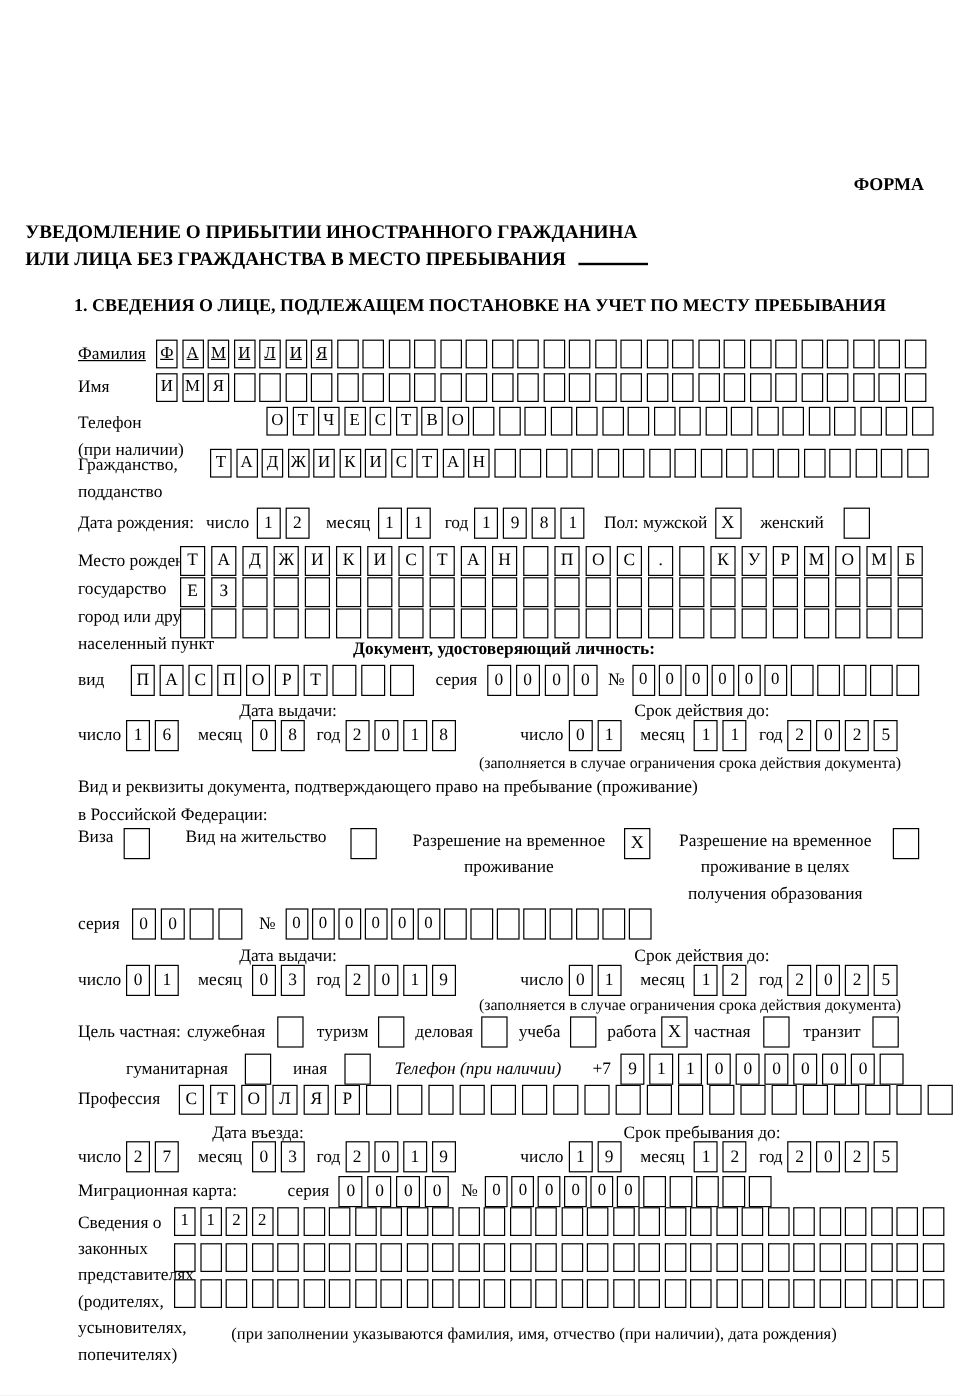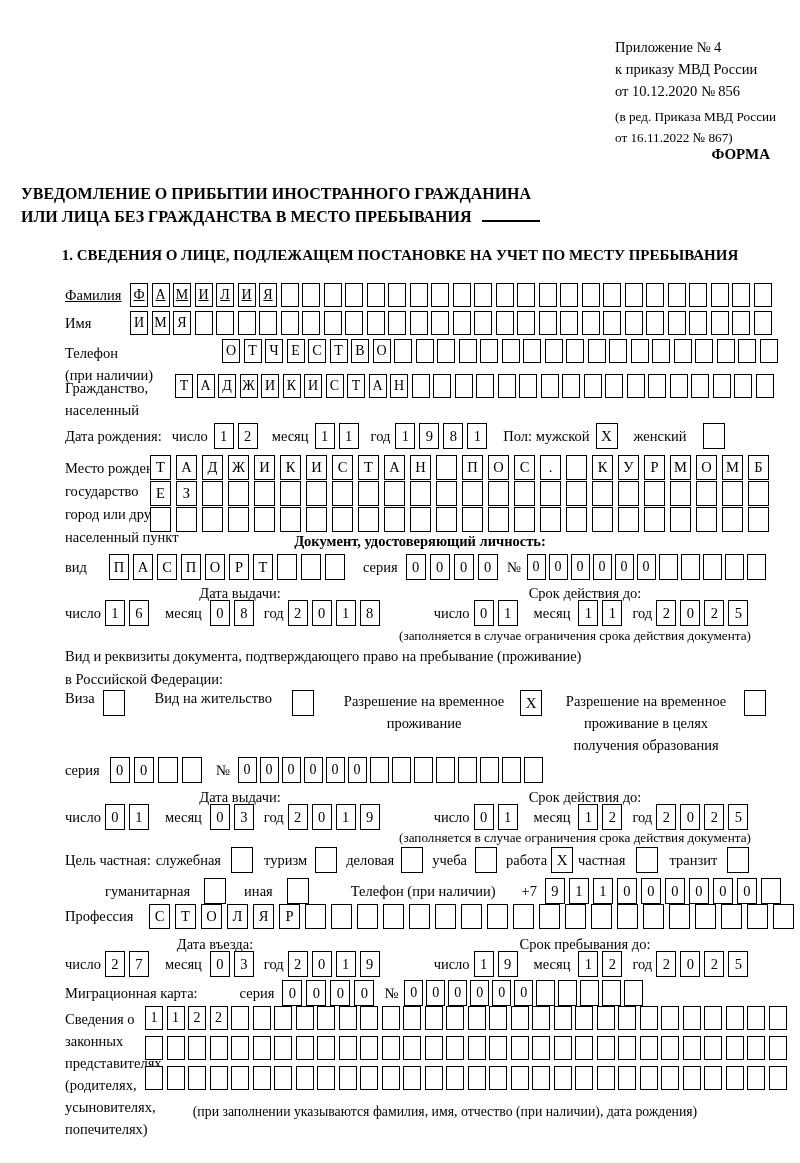--- a/index.html
+++ b/index.html
@@ -22,27 +22,20 @@
        display:inline-flex;align-items:center;justify-content:center;font-size:15px;background:#fff;}
   .ttl{font-size:16px;font-weight:bold;line-height:23px;margin-left:21px;}
   .uline{display:inline-block;width:58px;border-bottom:2px solid #000;height:12px;margin-left:10px;}
   .lh{line-height:22px;}
 </style>
 </head>
 <body>
 
 <div class="page">
 
-  <div class="abs lbl lh" style="left:615px;top:36px;">
-    <div>Приложение № 4</div>
-    <div>к приказу МВД России</div>
-    <div>от 10.12.2020 № 856</div>
-    <div class="sm" style="margin-top:4px;line-height:21px;">(в ред. Приказа МВД России</div>
-    <div class="sm" style="line-height:21px;">от 16.11.2022 № 867)</div>
-  </div>
   <div class="abs b" style="left:580px;top:146px;width:190px;text-align:right;font-size:15px;">ФОРМА</div>
 
   <div class="abs ttl" style="left:0;top:182px;width:800px;">
     <div>УВЕДОМЛЕНИЕ О ПРИБЫТИИ ИНОСТРАННОГО ГРАЖДАНИНА</div>
     <div><span>ИЛИ ЛИЦА БЕЗ ГРАЖДАНСТВА В МЕСТО ПРЕБЫВАНИЯ</span><span class="uline"></span></div>
   </div>
 
   <div class="abs b" style="left:30px;top:247px;width:740px;text-align:center;font-size:15px;">1. СВЕДЕНИЯ О ЛИЦЕ, ПОДЛЕЖАЩЕМ ПОСТАНОВКЕ НА УЧЕТ ПО МЕСТУ ПРЕБЫВАНИЯ</div>
 
   <div class="row" style="left:65px;top:283px;text-decoration:underline;">
@@ -147,21 +140,21 @@
         <span class="cb"></span>
         <span class="cb"></span>
         <span class="cb"></span>
         <span class="cb"></span>
         <span class="cb"></span>
       </span>
   </div>
 
   <div class="abs lbl lh" style="left:65px;top:377px;">
     <div>Гражданство,</div>
-    <div>населенный</div>
+    <div>подданство</div>
   </div>
   <div class="row" style="left:175px;top:374px;">
     <span class="boxes">
         <span class="cb">Т</span>
         <span class="cb">А</span>
         <span class="cb">Д</span>
         <span class="cb">Ж</span>
         <span class="cb">И</span>
         <span class="cb">К</span>
         <span class="cb">И</span>
@@ -475,21 +468,21 @@
     <span class="lbl" style="margin-left:5px;">частная</span>
     <span class="chk" style="margin-left:11px;"></span>
     <span class="lbl" style="margin-left:11px;">транзит</span>
     <span class="chk" style="margin-left:10px;"></span>
   </div>
   <div class="row m" style="left:105px;top:878px;">
     <span class="lbl">гуманитарная</span>
     <span class="chk" style="margin-left:14px;"></span>
     <span class="lbl" style="margin-left:18px;">иная</span>
     <span class="chk" style="margin-left:14px;"></span>
-    <span class="lbl" style="margin-left:42px;">Телефон (при наличии)</span>
+    <span class="lbl" style="margin-left:20px;font-style:italic;">Телефон (при наличии)</span>
     <span class="lbl" style="margin-left:26px;margin-right:8px;">+7</span>
     <span class="boxes">
         <span class="cb">9</span>
         <span class="cb">1</span>
         <span class="cb">1</span>
         <span class="cb">0</span>
         <span class="cb">0</span>
         <span class="cb">0</span>
         <span class="cb">0</span>
         <span class="cb">0</span>

